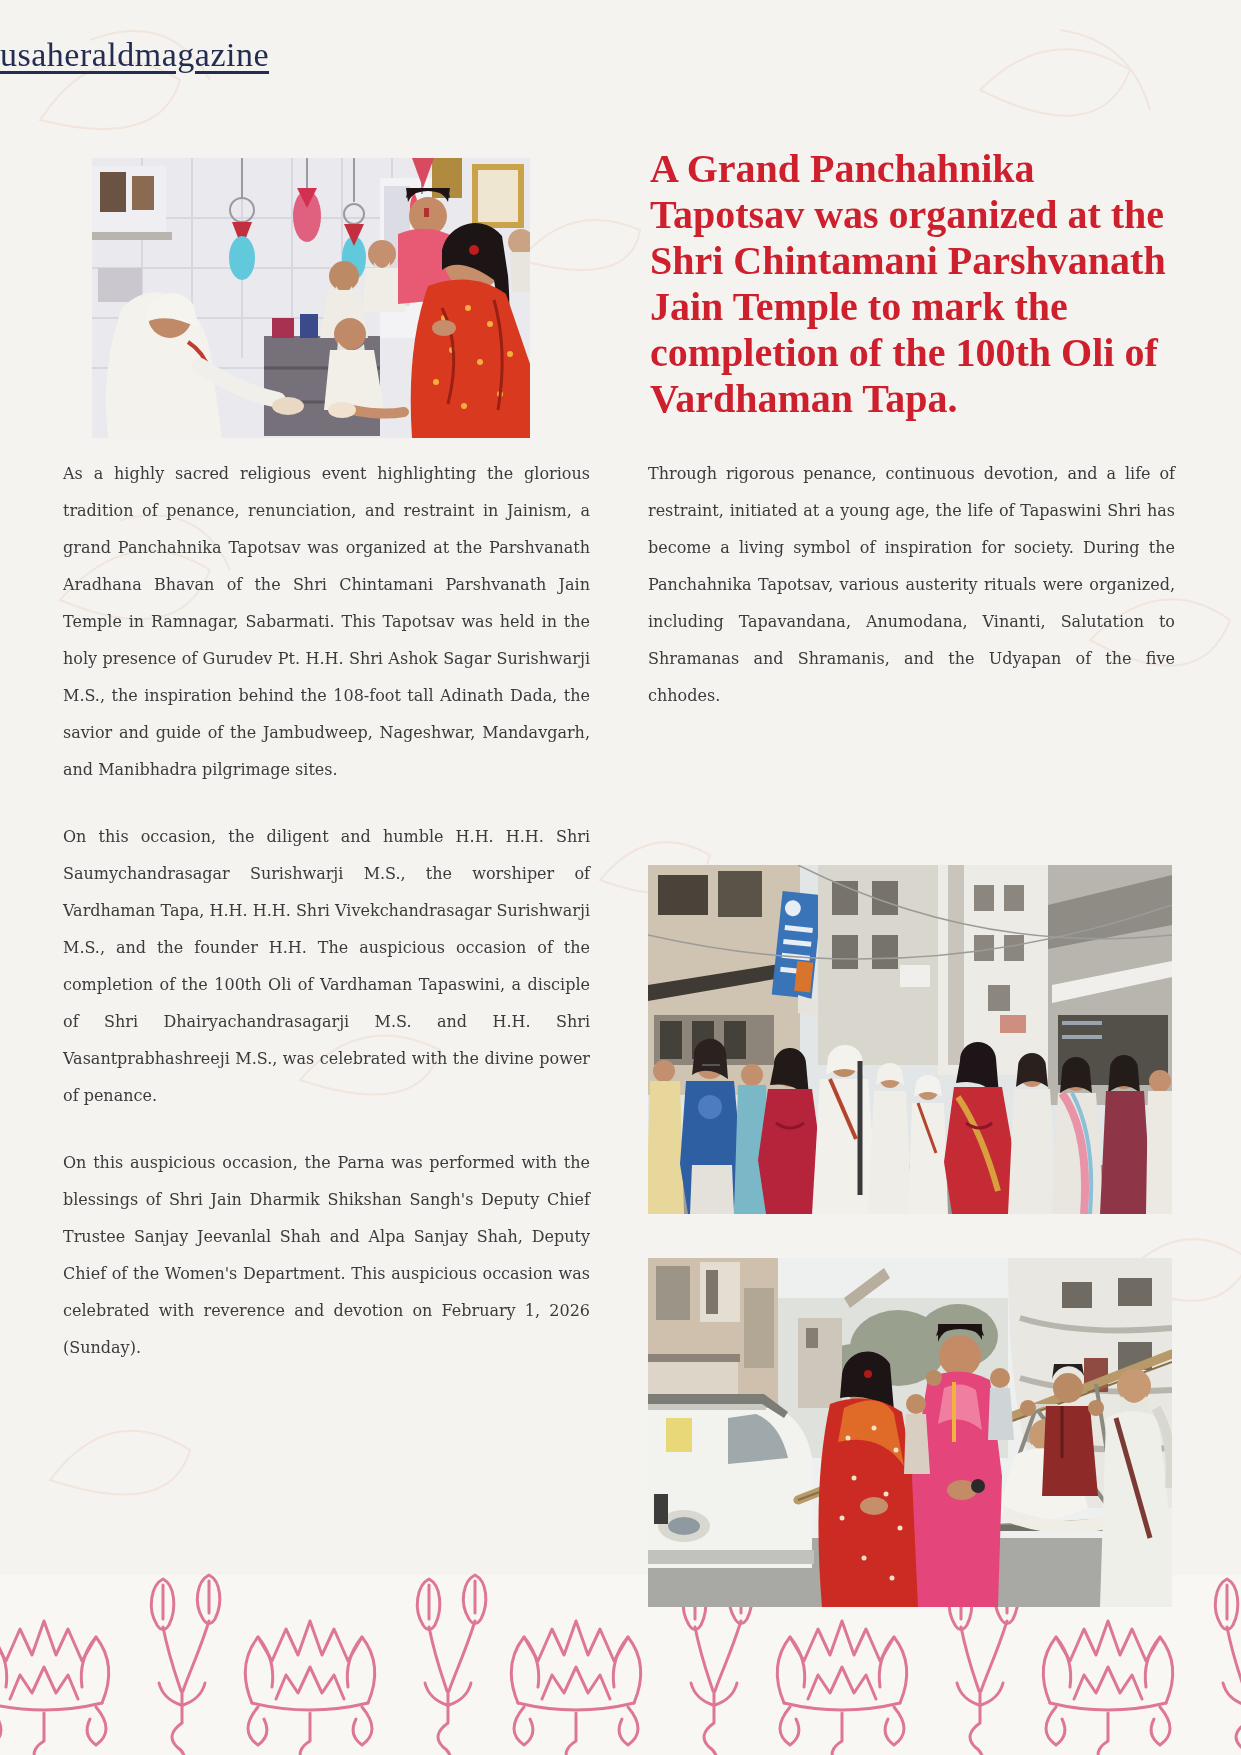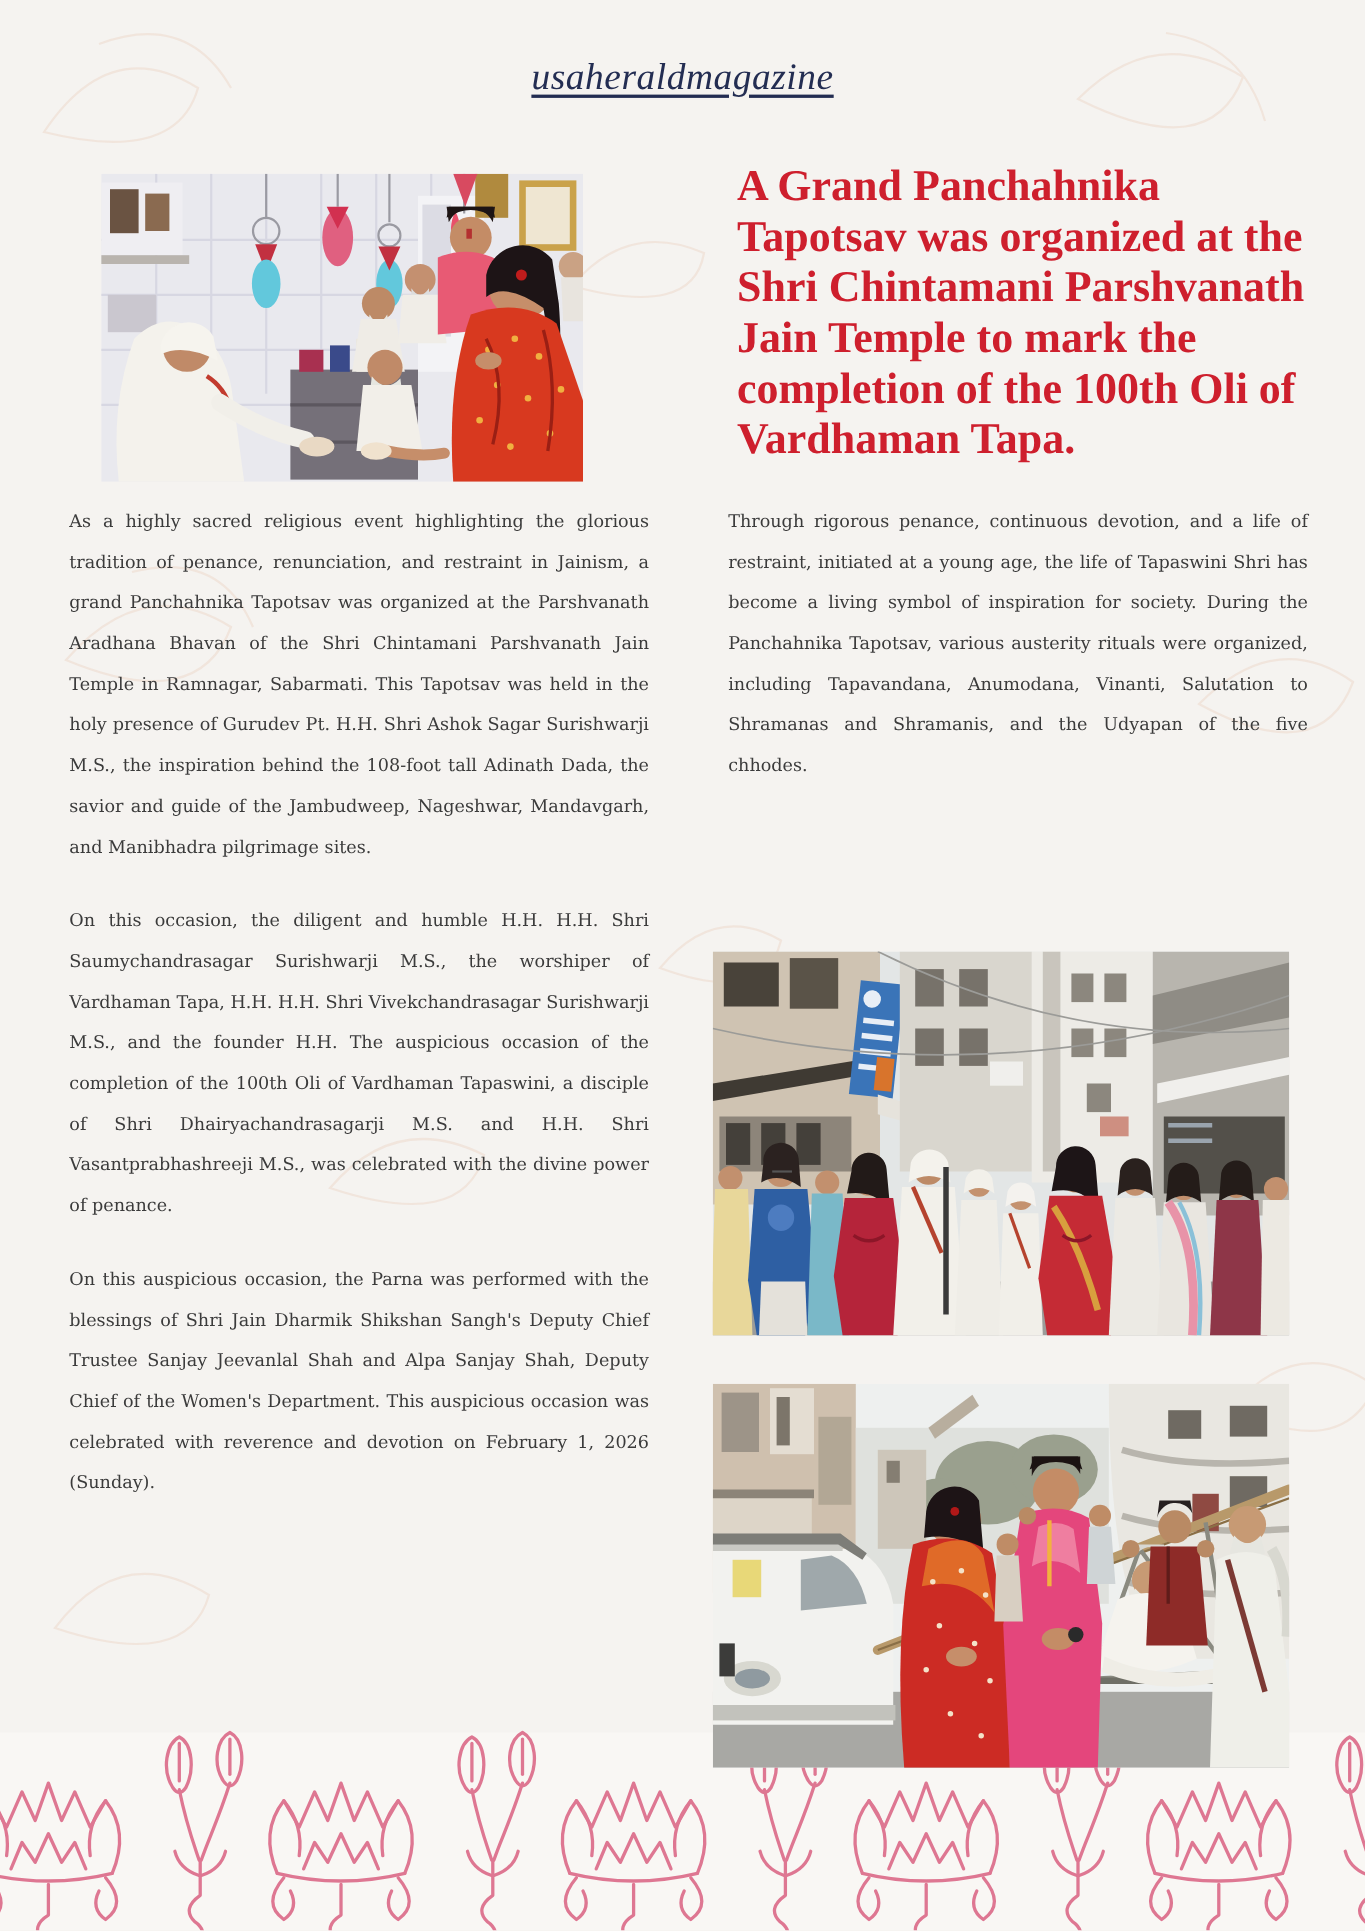--- a/index.html
+++ b/index.html
@@ -5,42 +5,42 @@
   * { margin:0; padding:0; box-sizing:border-box; }
   html,body { width:1241px; height:1755px; }
   body {
     position:relative;
     background:#f5f3f0;
     font-family:"DejaVu Serif", serif;
     overflow:hidden;
   }
   .bg-decor { position:absolute; inset:0; z-index:0; }
   .masthead-wrap {
-    position:absolute; top:52px; left:0; width:100%;
-    text-align:center; z-index:2;font-style:italic;
+    position:absolute; top:36px; left:0; width:100%;
+    text-align:left; z-index:2;
   }
   .masthead {
     font-family:"Liberation Serif", serif;
     font-size:34px; color:#232d52;
     text-decoration:underline; text-underline-offset:5px;
     letter-spacing:0.5px; cursor:pointer;
   }
   .photo { position:absolute; z-index:2; display:block; }
   .headline {
     position:absolute; left:650px; top:146px; width:530px; z-index:2;
     font-family:"Liberation Serif", serif; font-weight:bold;
-    font-size:40px; line-height:46px; color:#ce1f2d;margin-left:20px;
+    font-size:40px; line-height:46px; color:#ce1f2d;
   }
   .bodycol { position:absolute; width:527px; z-index:2; }
   .bodycol p {
     color:#3b3b3b; font-size:16px; line-height:37px;
     text-align:justify; margin-bottom:30px;
   }
   .col-left  { left:63px;  top:455px; }
-  .col-right { left:648px; top:455px;margin-left:14px; }
+  .col-right { left:648px; top:455px; }
   .flower-border { position:absolute; left:0; bottom:0; width:1241px; height:210px; z-index:1; }
 </style>
 </head>
 <body>
 
 <svg class="bg-decor" viewBox="0 0 1241 1755" xmlns="http://www.w3.org/2000/svg">
   <g fill="none" stroke="#edd9cc" stroke-width="2" opacity="0.55">
     <path d="M40,120 q60,-90 140,-40 q-20,70 -140,40 Z M90,40 q80,-30 120,40"></path>
     <path d="M980,90 q70,-70 150,-20 q-30,80 -150,20 Z M1060,30 q70,10 90,80"></path>
     <path d="M520,260 q50,-60 120,-30 q-10,60 -120,30 Z"></path>

